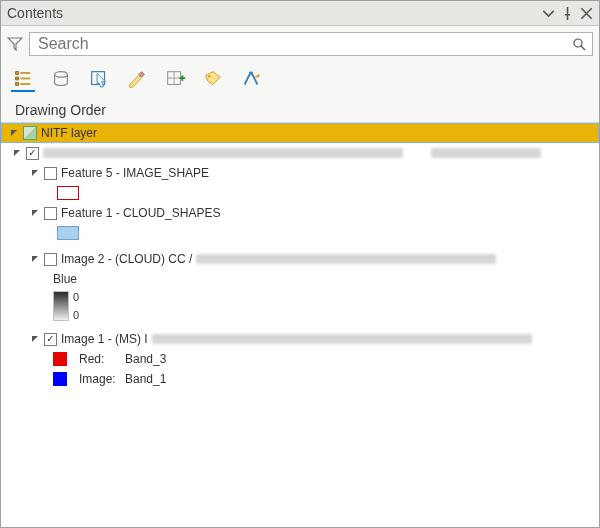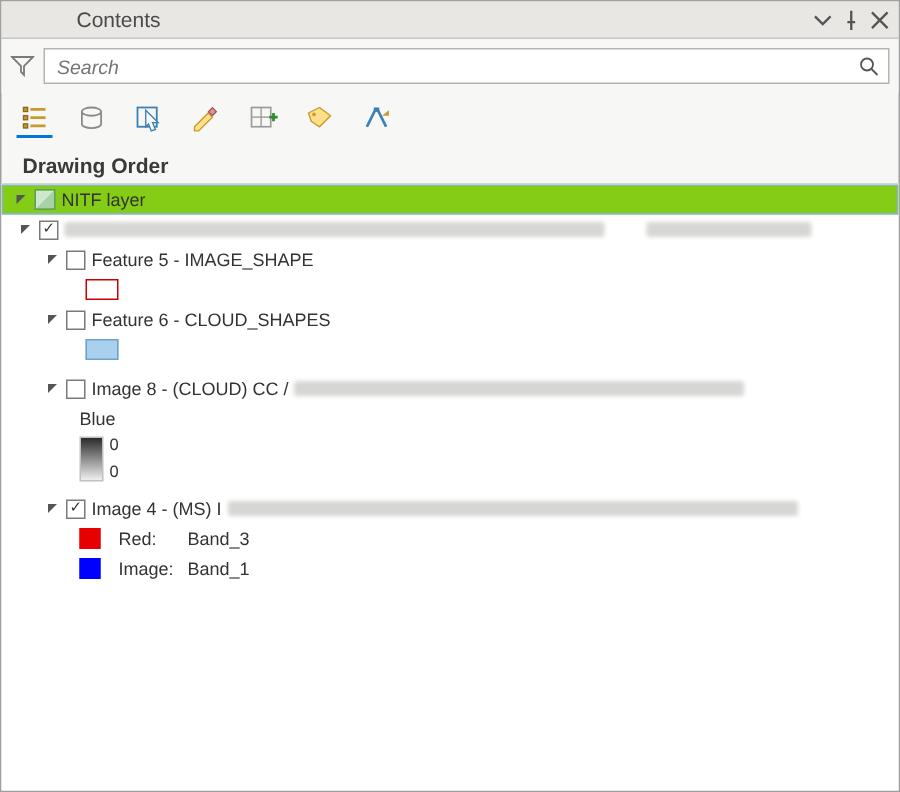--- a/index.html
+++ b/index.html
@@ -22,21 +22,20 @@
     display: flex;
     align-items: center;
     justify-content: space-between;
     padding: 4px 6px;
     background: #e8e7e3;
     border-bottom: 1px solid #c9c6c0;
   }
   .titlebar .title {
     font-size: 14px;
     color: #4a4a4a;
-    margin-left: 44px;
   }
   .titlebar .winbtns { display:flex; gap:6px; align-items:center; }
   .winbtn { width: 13px; height: 13px; display:flex; align-items:center; justify-content:center; color:#555; cursor:pointer; }
 
   .search-row {
     display: flex;
     align-items: center;
     gap: 6px;
     padding: 6px;
     background: #f7f7f5;
@@ -52,59 +51,58 @@
     align-items: center;
     border: 1px solid #b5b3ae;
     background: #fff;
     height: 24px;
     padding: 0 6px;
   }
   .search-box input {
     flex: 1;
     border: none;
     outline: none;
-    font-size: 13px;
-    font-style: italic;
+    font-size: 16px;
     color: #777;
     background: transparent;
   }
   .search-box .mag { width:14px; height:14px; color:#555; }
 
   .toolbar {
     display: flex;
     align-items: center;
     gap: 14px;
     padding: 4px 10px 0 10px;
   }
   .toolbar .tbtn { width: 24px; height: 26px; display:flex; align-items:center; justify-content:center; cursor:pointer; }
   .toolbar .tbtn.active { border-bottom: 2px solid #0078d7; }
   .toolbar svg { width: 22px; height: 22px; }
 
   .section-title {
     padding: 10px 10px 4px 14px;
     font-size: 14px;
-    font-weight: 700;
+    font-weight: 400;
     color: #3a3a3a;
   }
   .tree {
     background: #ffffff;
     border-top: 1px solid #d8d5cf;
     flex: 1;
     overflow: hidden;
   }
   .row {
     display: flex;
     align-items: center;
     height: 20px;
     padding-right: 6px;
     gap: 4px;
     white-space: nowrap;
   }
   .row.sel {
-    background: #84cc16;
+    background: #eab308;
     border: 1px solid #7fb7da;
     height: 20px;
   }
   .exp {
     width: 11px; height: 11px;
     display:flex; align-items:center; justify-content:center;
     cursor: pointer;
     color:#555;
   }
   .chk {
@@ -293,38 +291,38 @@
     </div>
 
     <div class="row">
       <span class="indent" style="width:24px"></span>
       <span class="exp">
           <svg viewBox="0 0 10 10" width="10" height="10">
             <path d="M2 2 L8 2 L2 8 Z" fill="#555"></path>
           </svg>
         </span>
       <span class="chk"></span>
-      <span class="label">Feature 6 - CLOUD_SHAPES</span>
+      <span class="label">Feature 1 - CLOUD_SHAPES</span>
     </div>
     <div class="row">
       <span class="indent" style="width:52px"></span>
       <span class="swatch blue"></span>
     </div>
 
     <div style="height:6px"></div>
 
     <div class="row">
       <span class="indent" style="width:24px"></span>
       <span class="exp">
           <svg viewBox="0 0 10 10" width="10" height="10">
             <path d="M2 2 L8 2 L2 8 Z" fill="#555"></path>
           </svg>
         </span>
       <span class="chk"></span>
-      <span class="label">Image 8 - (CLOUD) CC / </span>
+      <span class="label">Image 2 - (CLOUD) CC / </span>
       <span class="blurline" style="width:300px"></span>
     </div>
     <div class="row">
       <span class="indent" style="width:48px"></span>
       <span class="label">Blue</span>
     </div>
     <div class="row" style="height:34px">
       <span class="indent" style="width:48px"></span>
       <span class="gradbar"></span>
       <span class="gradlabels">
@@ -336,21 +334,21 @@
     <div style="height:6px"></div>
 
     <div class="row">
       <span class="indent" style="width:24px"></span>
       <span class="exp">
           <svg viewBox="0 0 10 10" width="10" height="10">
             <path d="M2 2 L8 2 L2 8 Z" fill="#555"></path>
           </svg>
         </span>
       <span class="chk checked"></span>
-      <span class="label">Image 4 - (MS) I</span>
+      <span class="label">Image 1 - (MS) I</span>
       <span class="blurline" style="width:380px"></span>
     </div>
     <div class="row">
       <span class="indent" style="width:48px"></span>
       <span class="swatch solid-red"></span>
       <span class="indent" style="width:4px"></span>
       <span class="label" style="min-width:42px">Red:</span>
       <span class="label">Band_3</span>
     </div>
     <div class="row">

